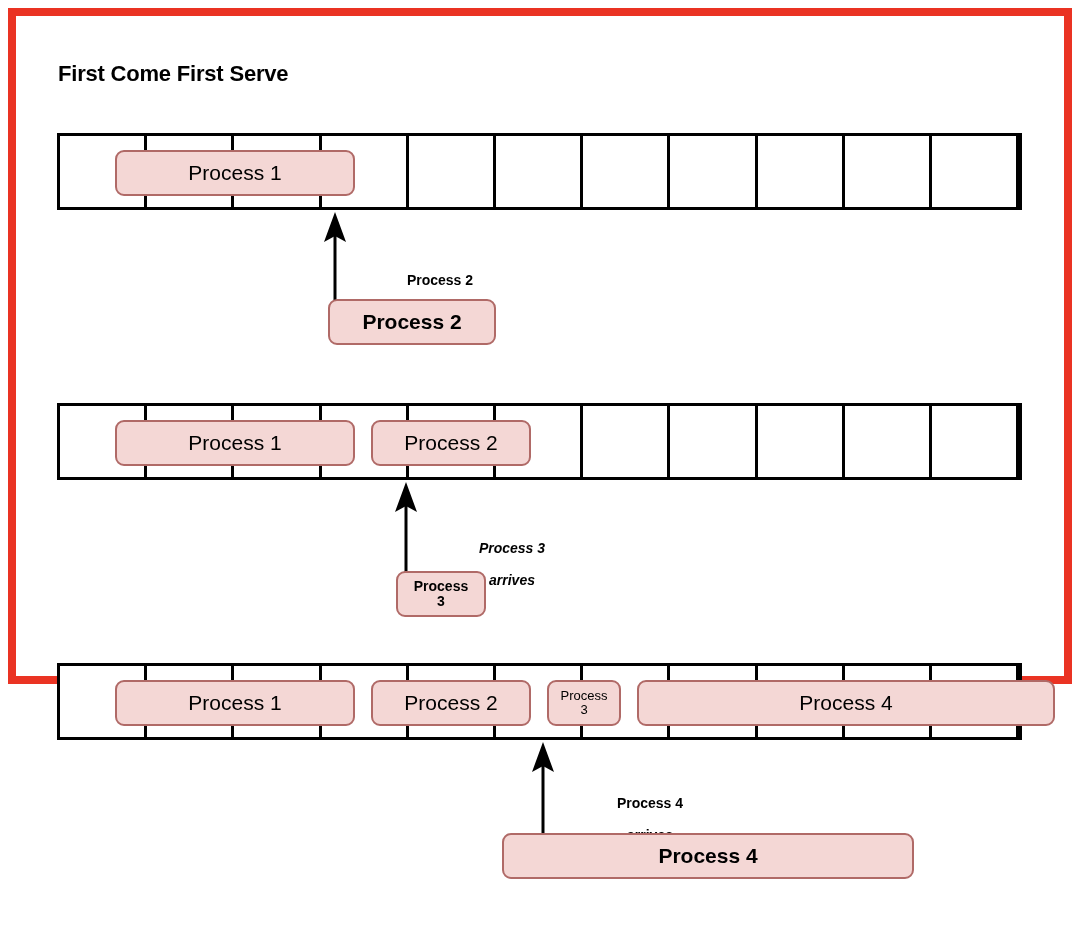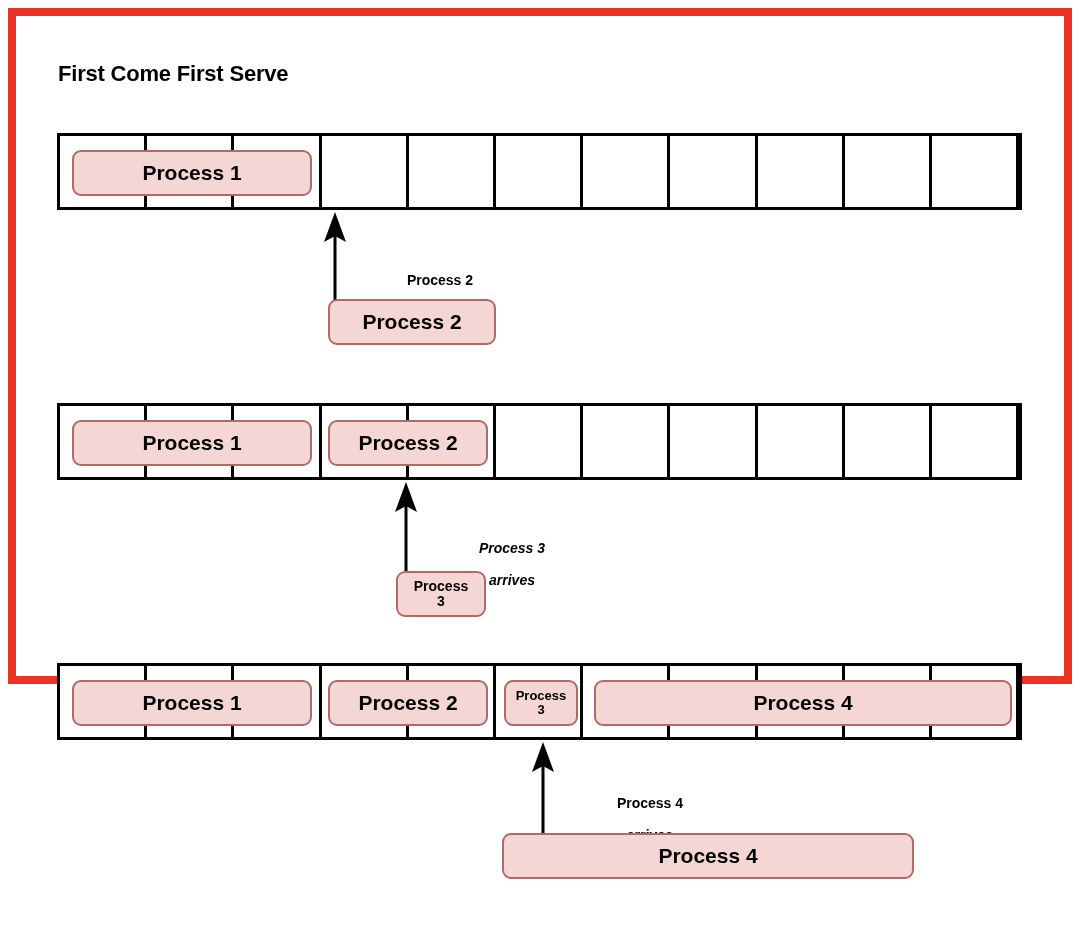--- a/index.html
+++ b/index.html
@@ -68,25 +68,26 @@
     position: absolute;
     top: 14px;
     height: 46px;
     background: #f4d7d5;
     border: 2px solid #b06a67;
     border-radius: 9px;
     display: flex;
     align-items: center;
     justify-content: center;
     color: #000000;
-    font-weight: bold;
+    font-weight: normal;
     font-size: 21px;
     line-height: 1.05;
     text-align: center;
     pointer-events: auto;
+    margin-left: 43px;
   }
   .pill.small { font-size: 13px; }
 
   
   .pending {
     position: absolute;
     background: #f4d7d5;
     border: 2px solid #b06a67;
     border-radius: 9px;
     display: flex;

